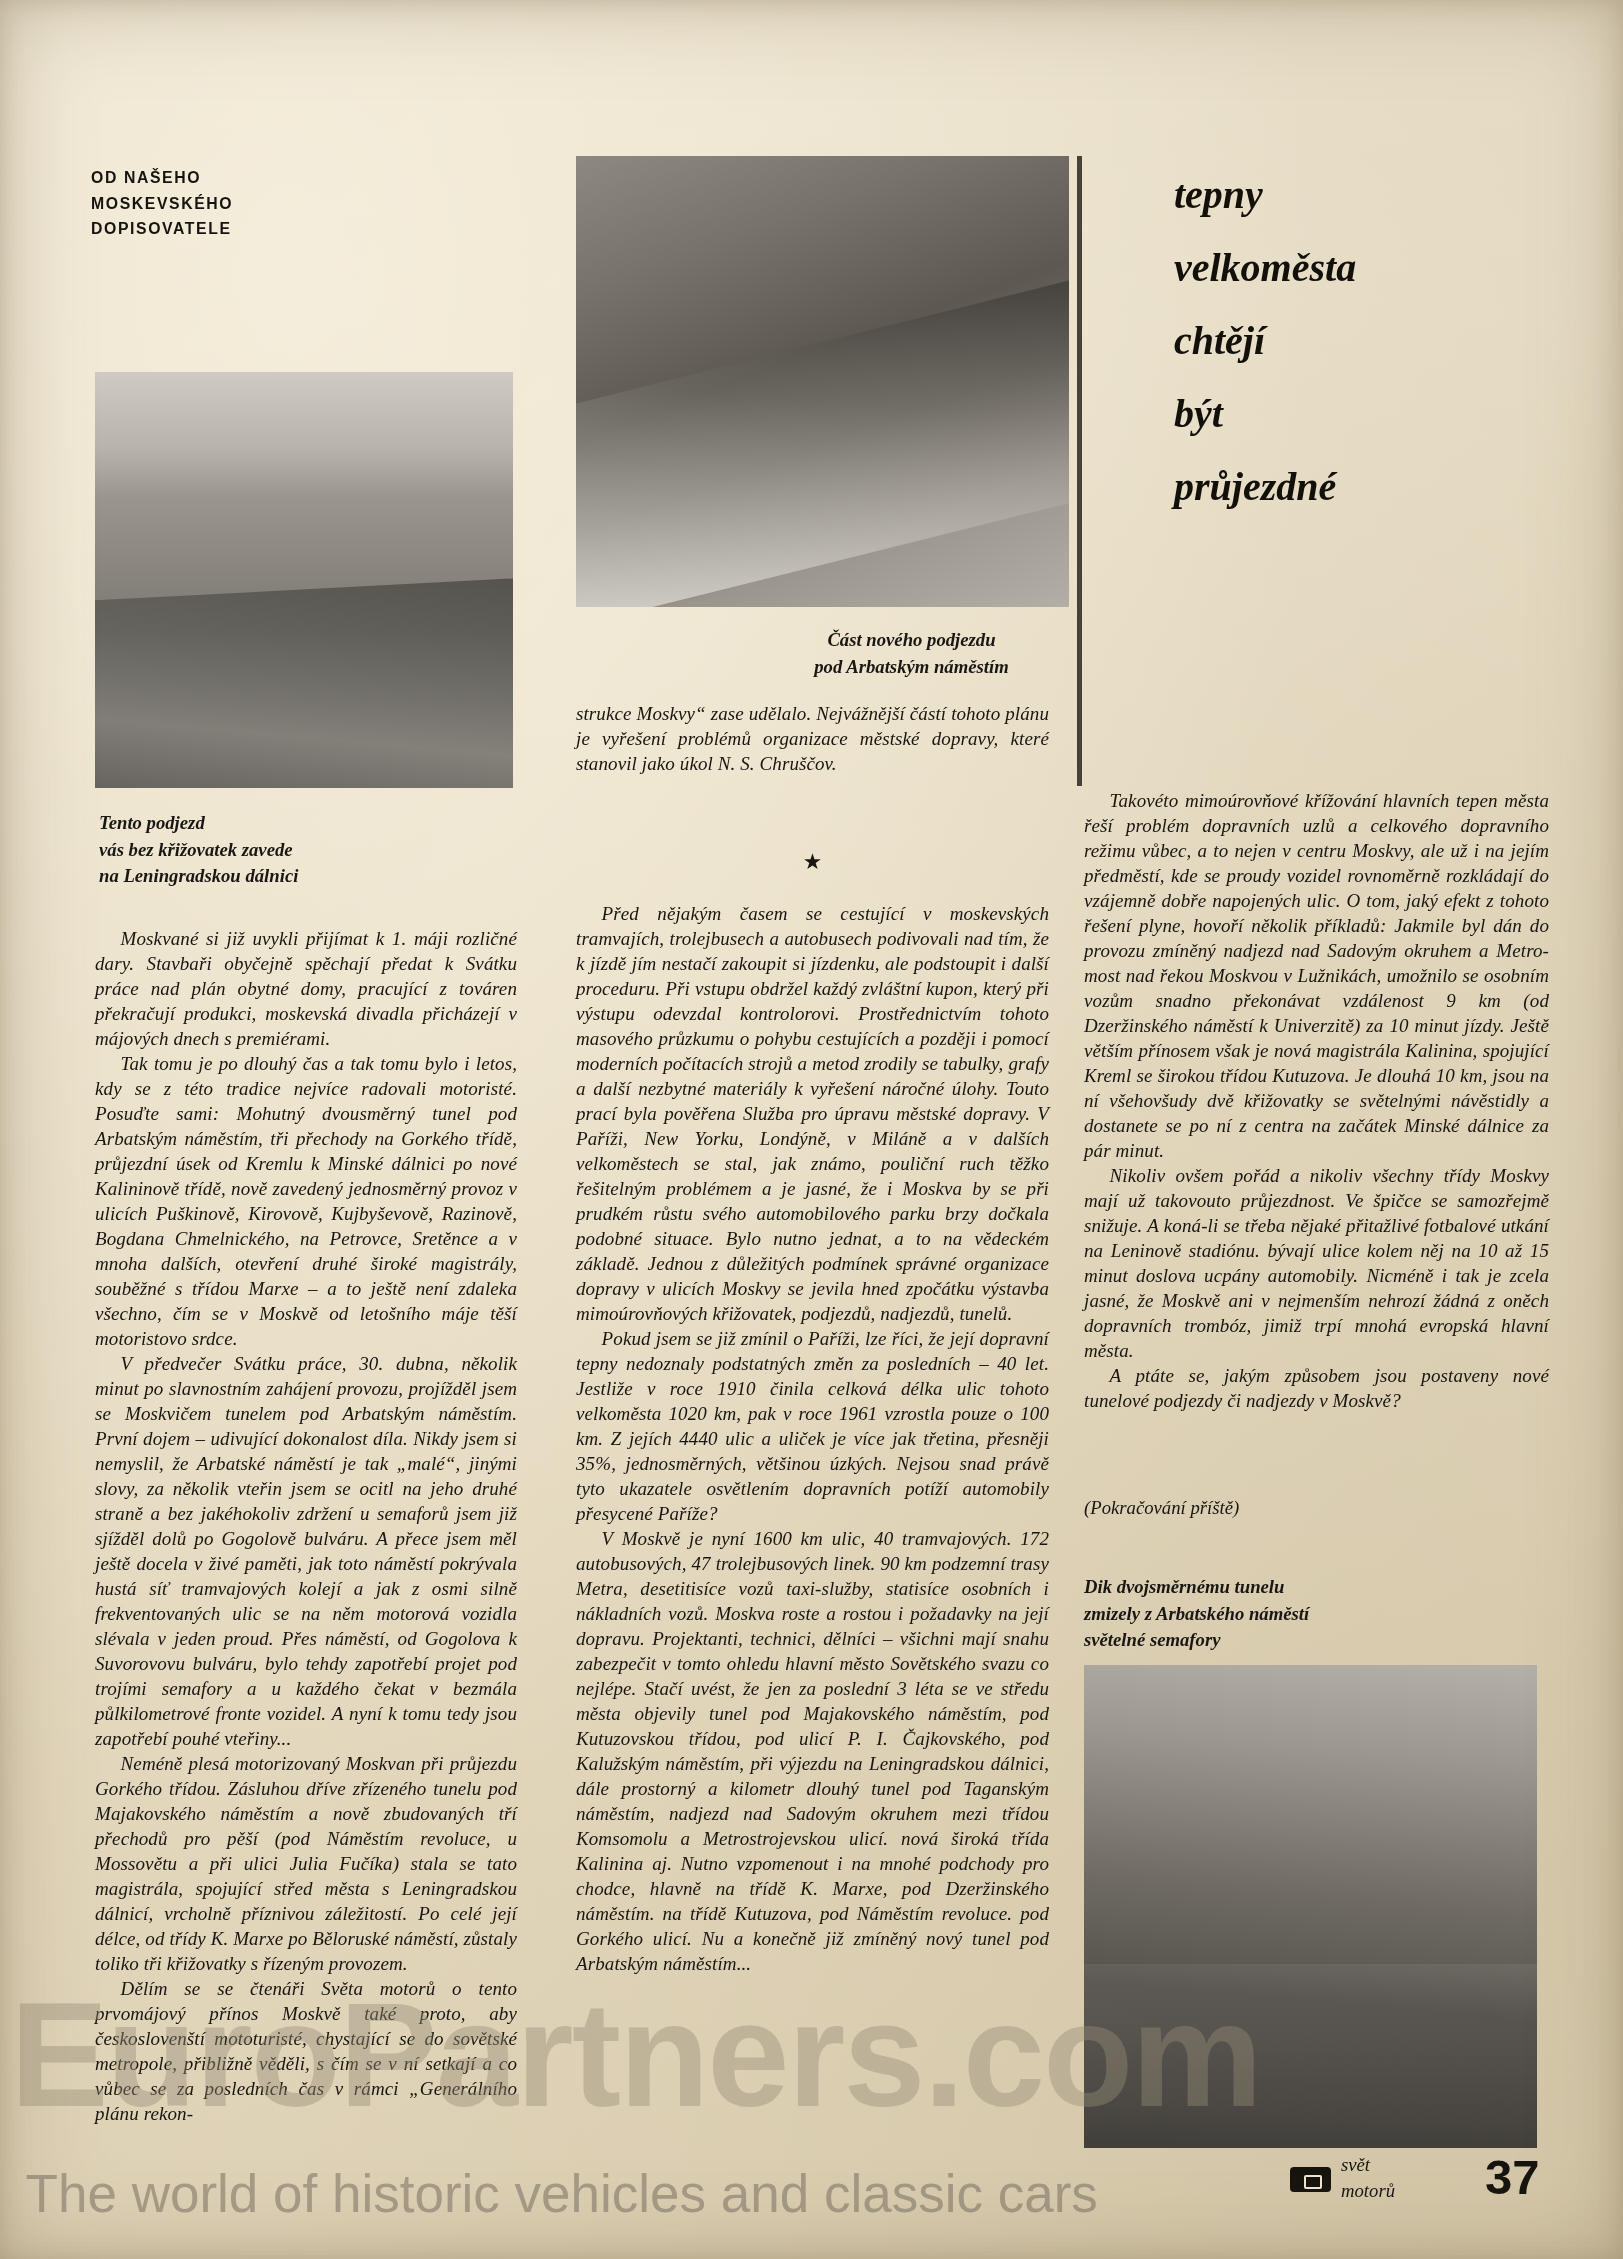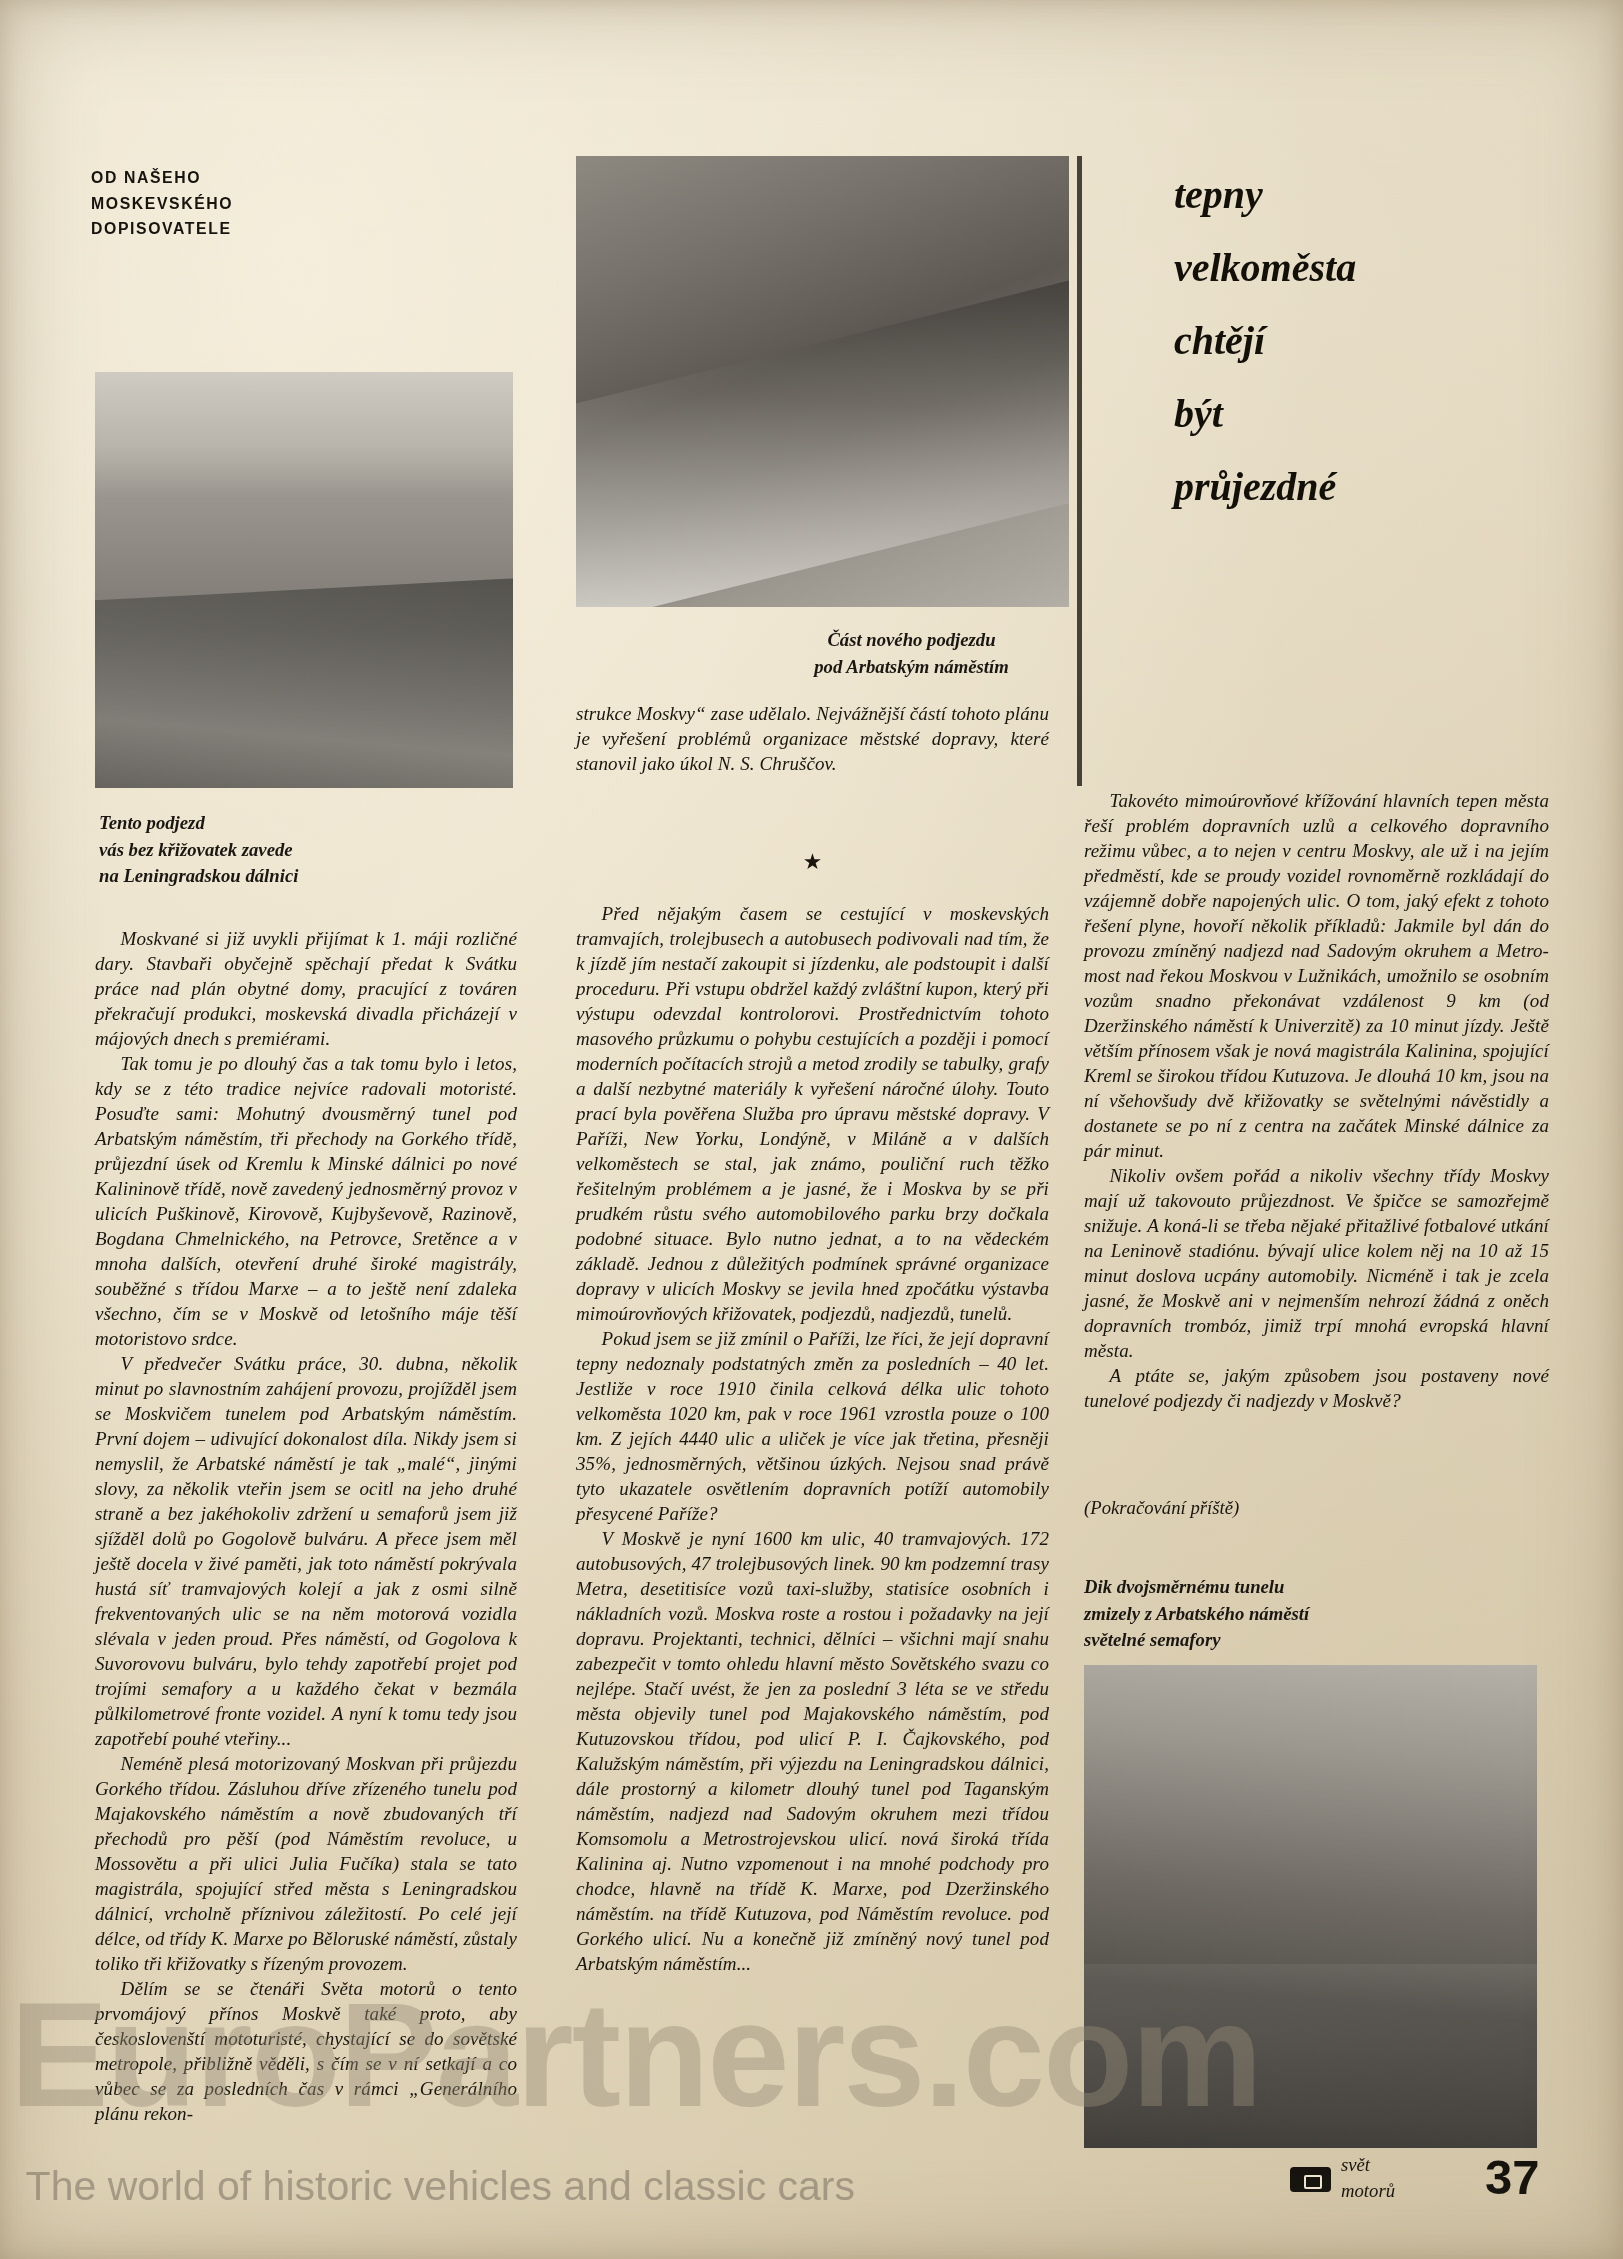--- a/index.html
+++ b/index.html
@@ -296,21 +296,21 @@
     color: rgba(150,140,120,0.42);
     white-space: nowrap;
     pointer-events: none;
     text-align: center;
   }
   .wm-sub {
     position: absolute;
     left: 25.6px;
     top: 2163px;
     font-family: "Liberation Sans", sans-serif;
-    font-size: 41px;
+    font-size: 53px;
     color: rgba(120,112,96,0.55);
     white-space: nowrap;
     pointer-events: none;
   }
 </style>
 </head>
 <body>
 
 <div class="page">
   <div class="paper-tint"></div>

